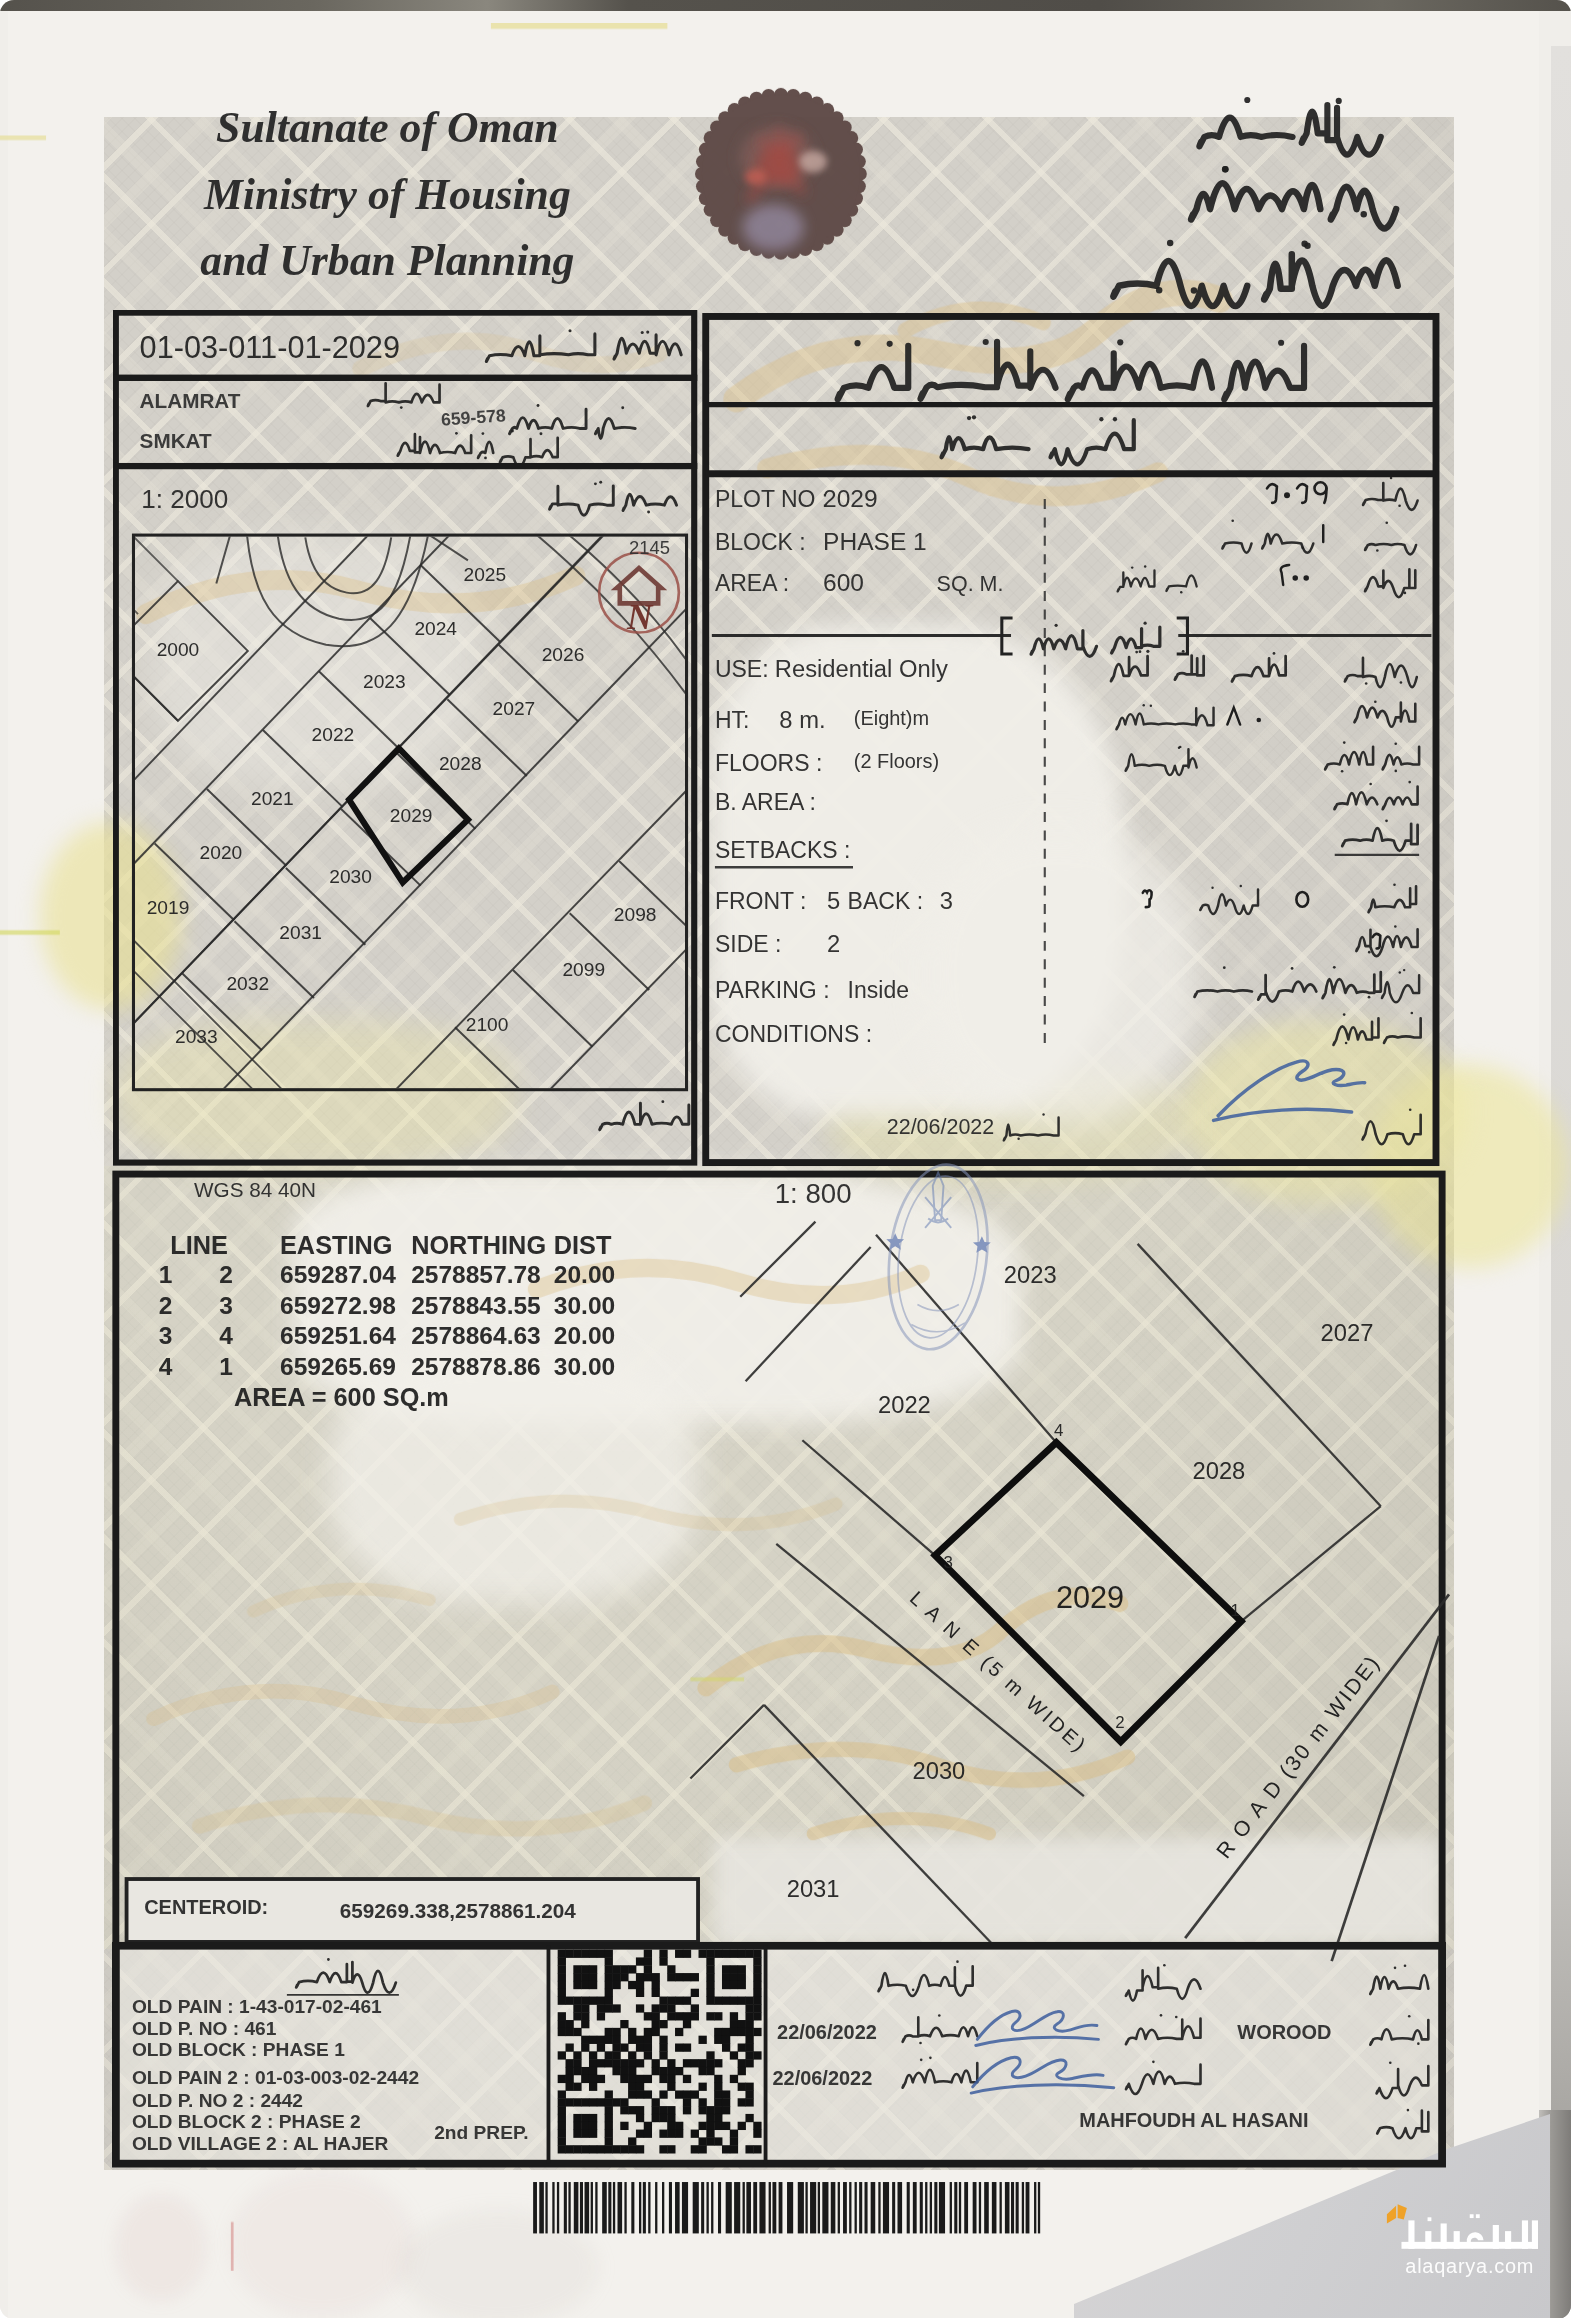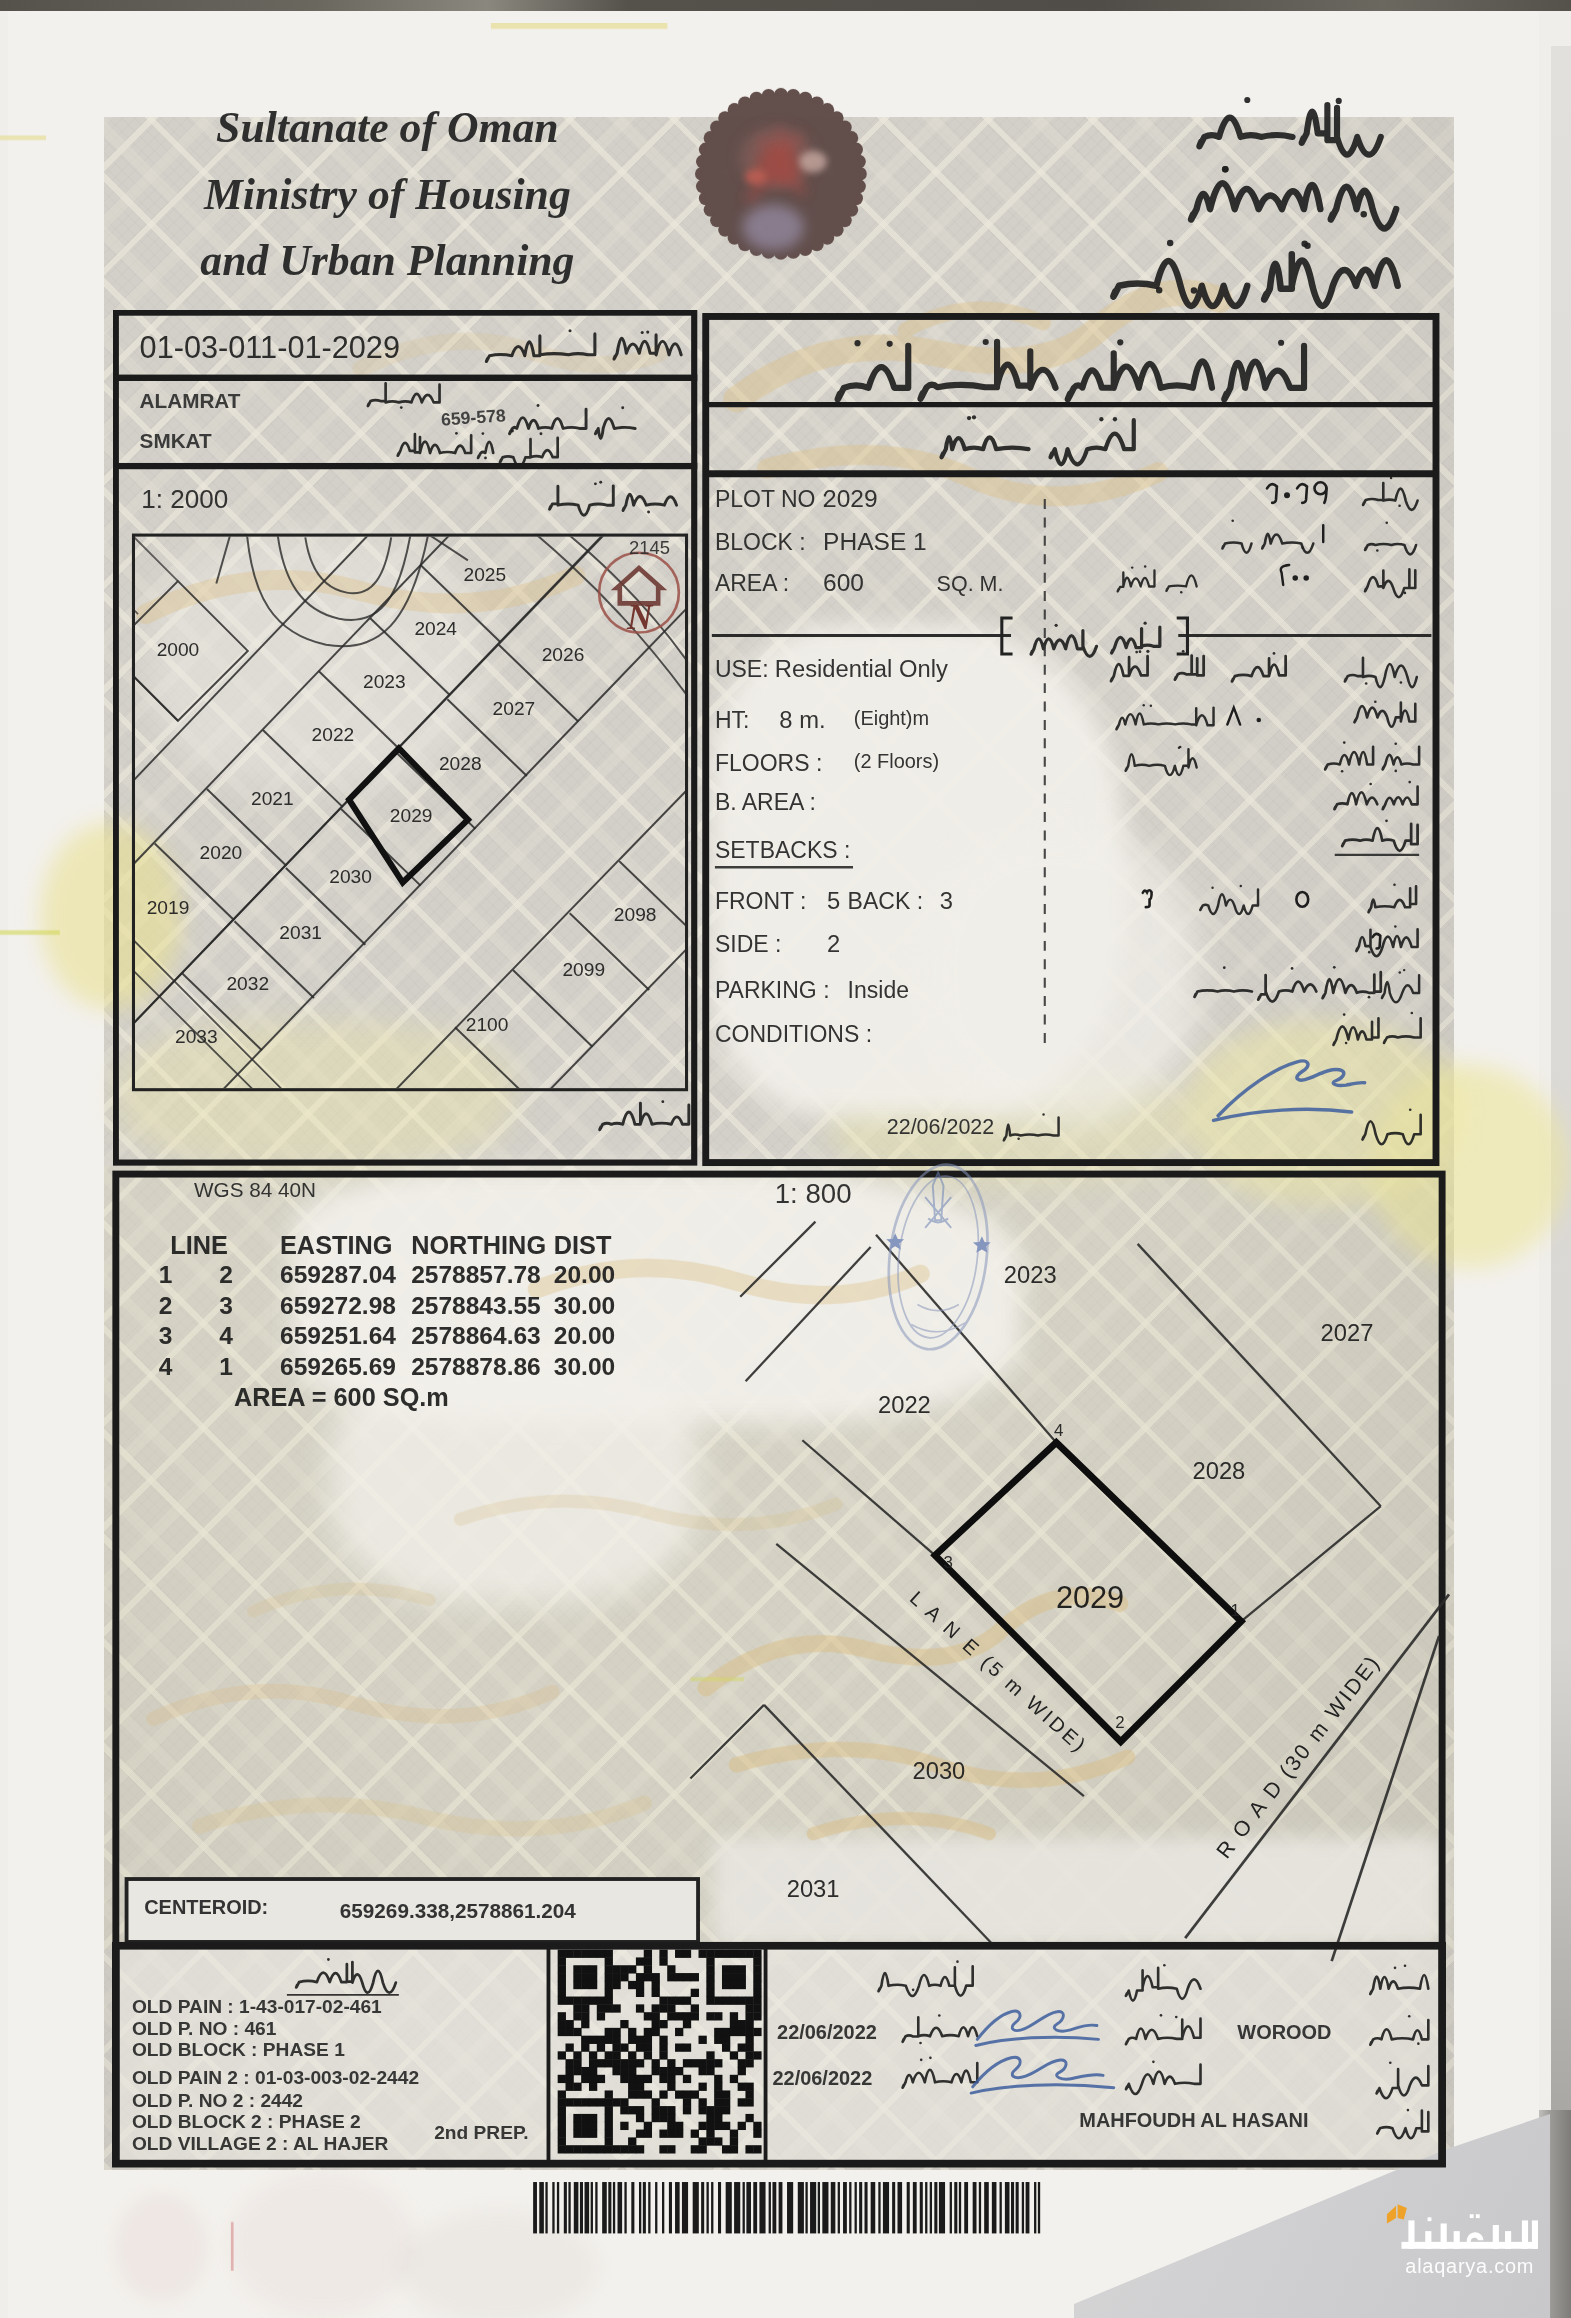--- a/index.html
+++ b/index.html
@@ -1,15 +1,15 @@
 <!DOCTYPE html>
 <html style="font-size:12.3px"><head><meta charset="utf-8">
 <style>
  html,body{margin:0;padding:0;}
- #page{position:relative;width:1571px;height:2319px;overflow:hidden;background:#efedea;font-family:'Liberation Sans',sans-serif;}
+ #page{position:relative;width:1571px;height:2319px;overflow:hidden;background:#efedea;font-family:'Liberation Sans',sans-serif;border-radius:14px;}
 </style></head>
 <body>
 <div id="page">
 
 <div style="position:absolute;inset:0;background:#f0eeea"></div>
 
 <div style="position:absolute;left:0;top:0;width:1571px;height:10.7px;background:linear-gradient(90deg,#55524c 0%,#6a675f 20%,#8a877e 31%,#55524c 40%,#504d48 70%,#6b6860 88%,#55524c 100%)"></div>
 
 <div style="position:absolute;right:0;top:46px;width:20px;height:2273px;background:linear-gradient(180deg,#e2e0dd 0%,#d8d6d2 70%,#a7a5a1 92%,#908e8b 100%)"></div>
 

